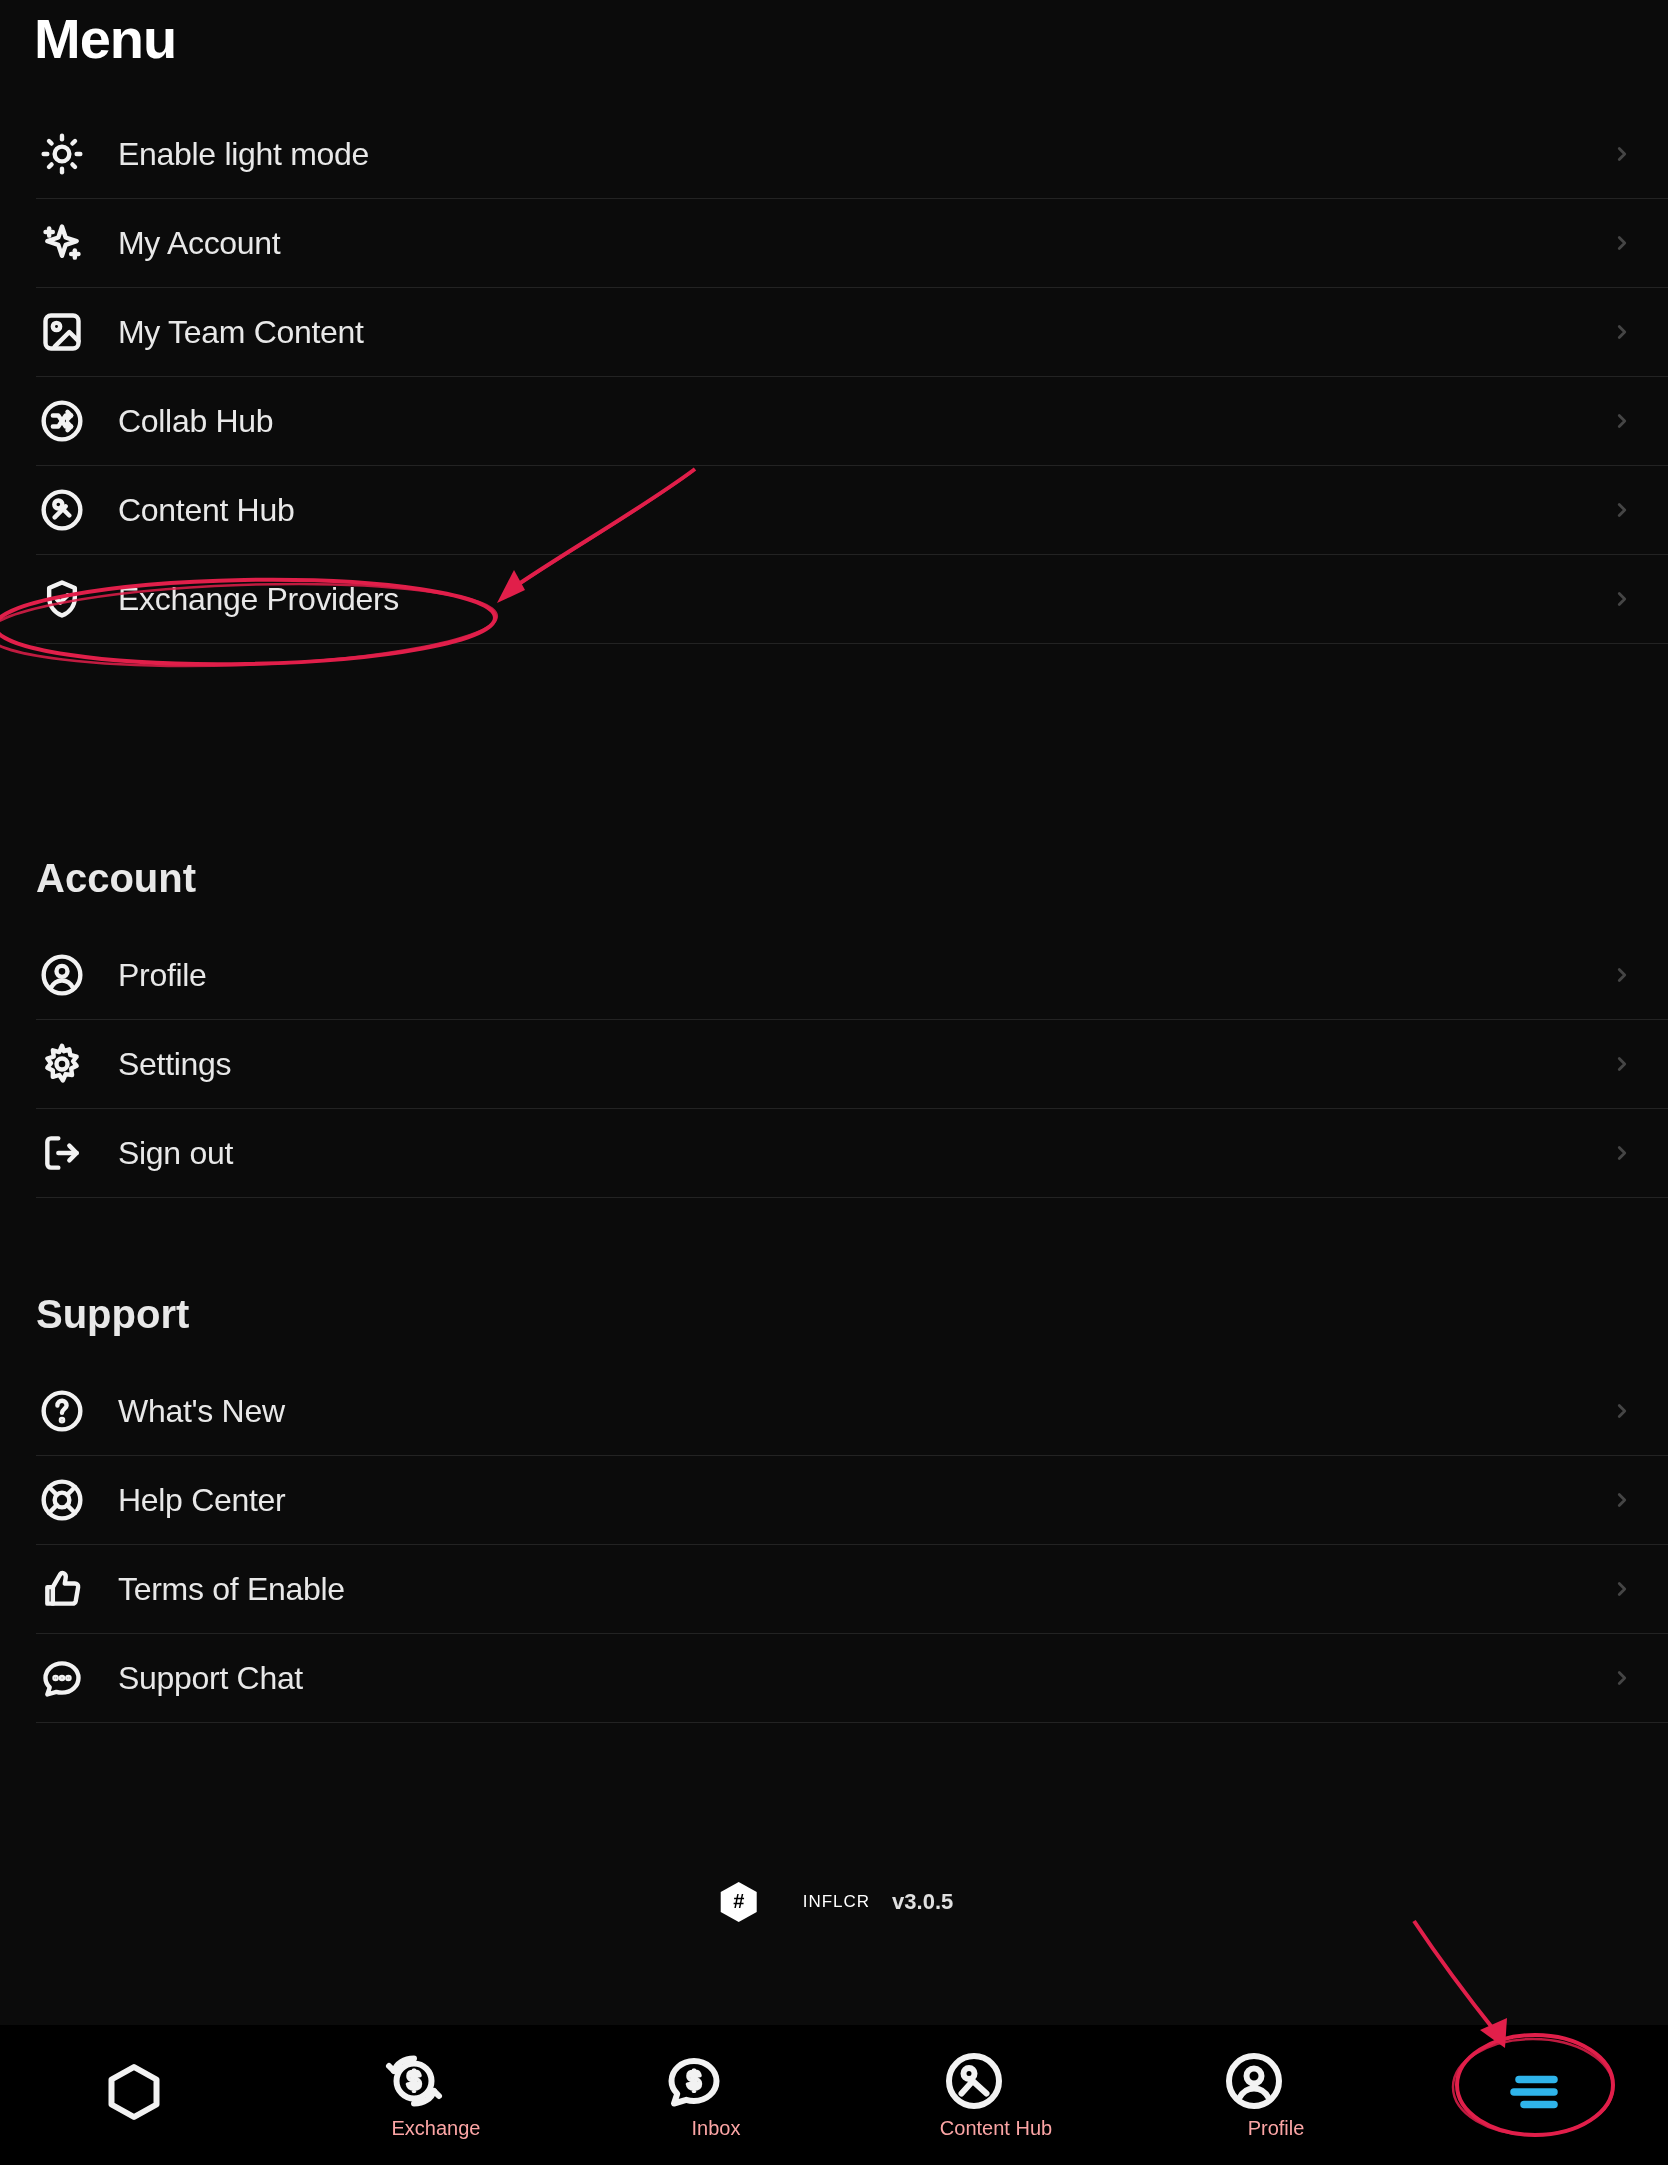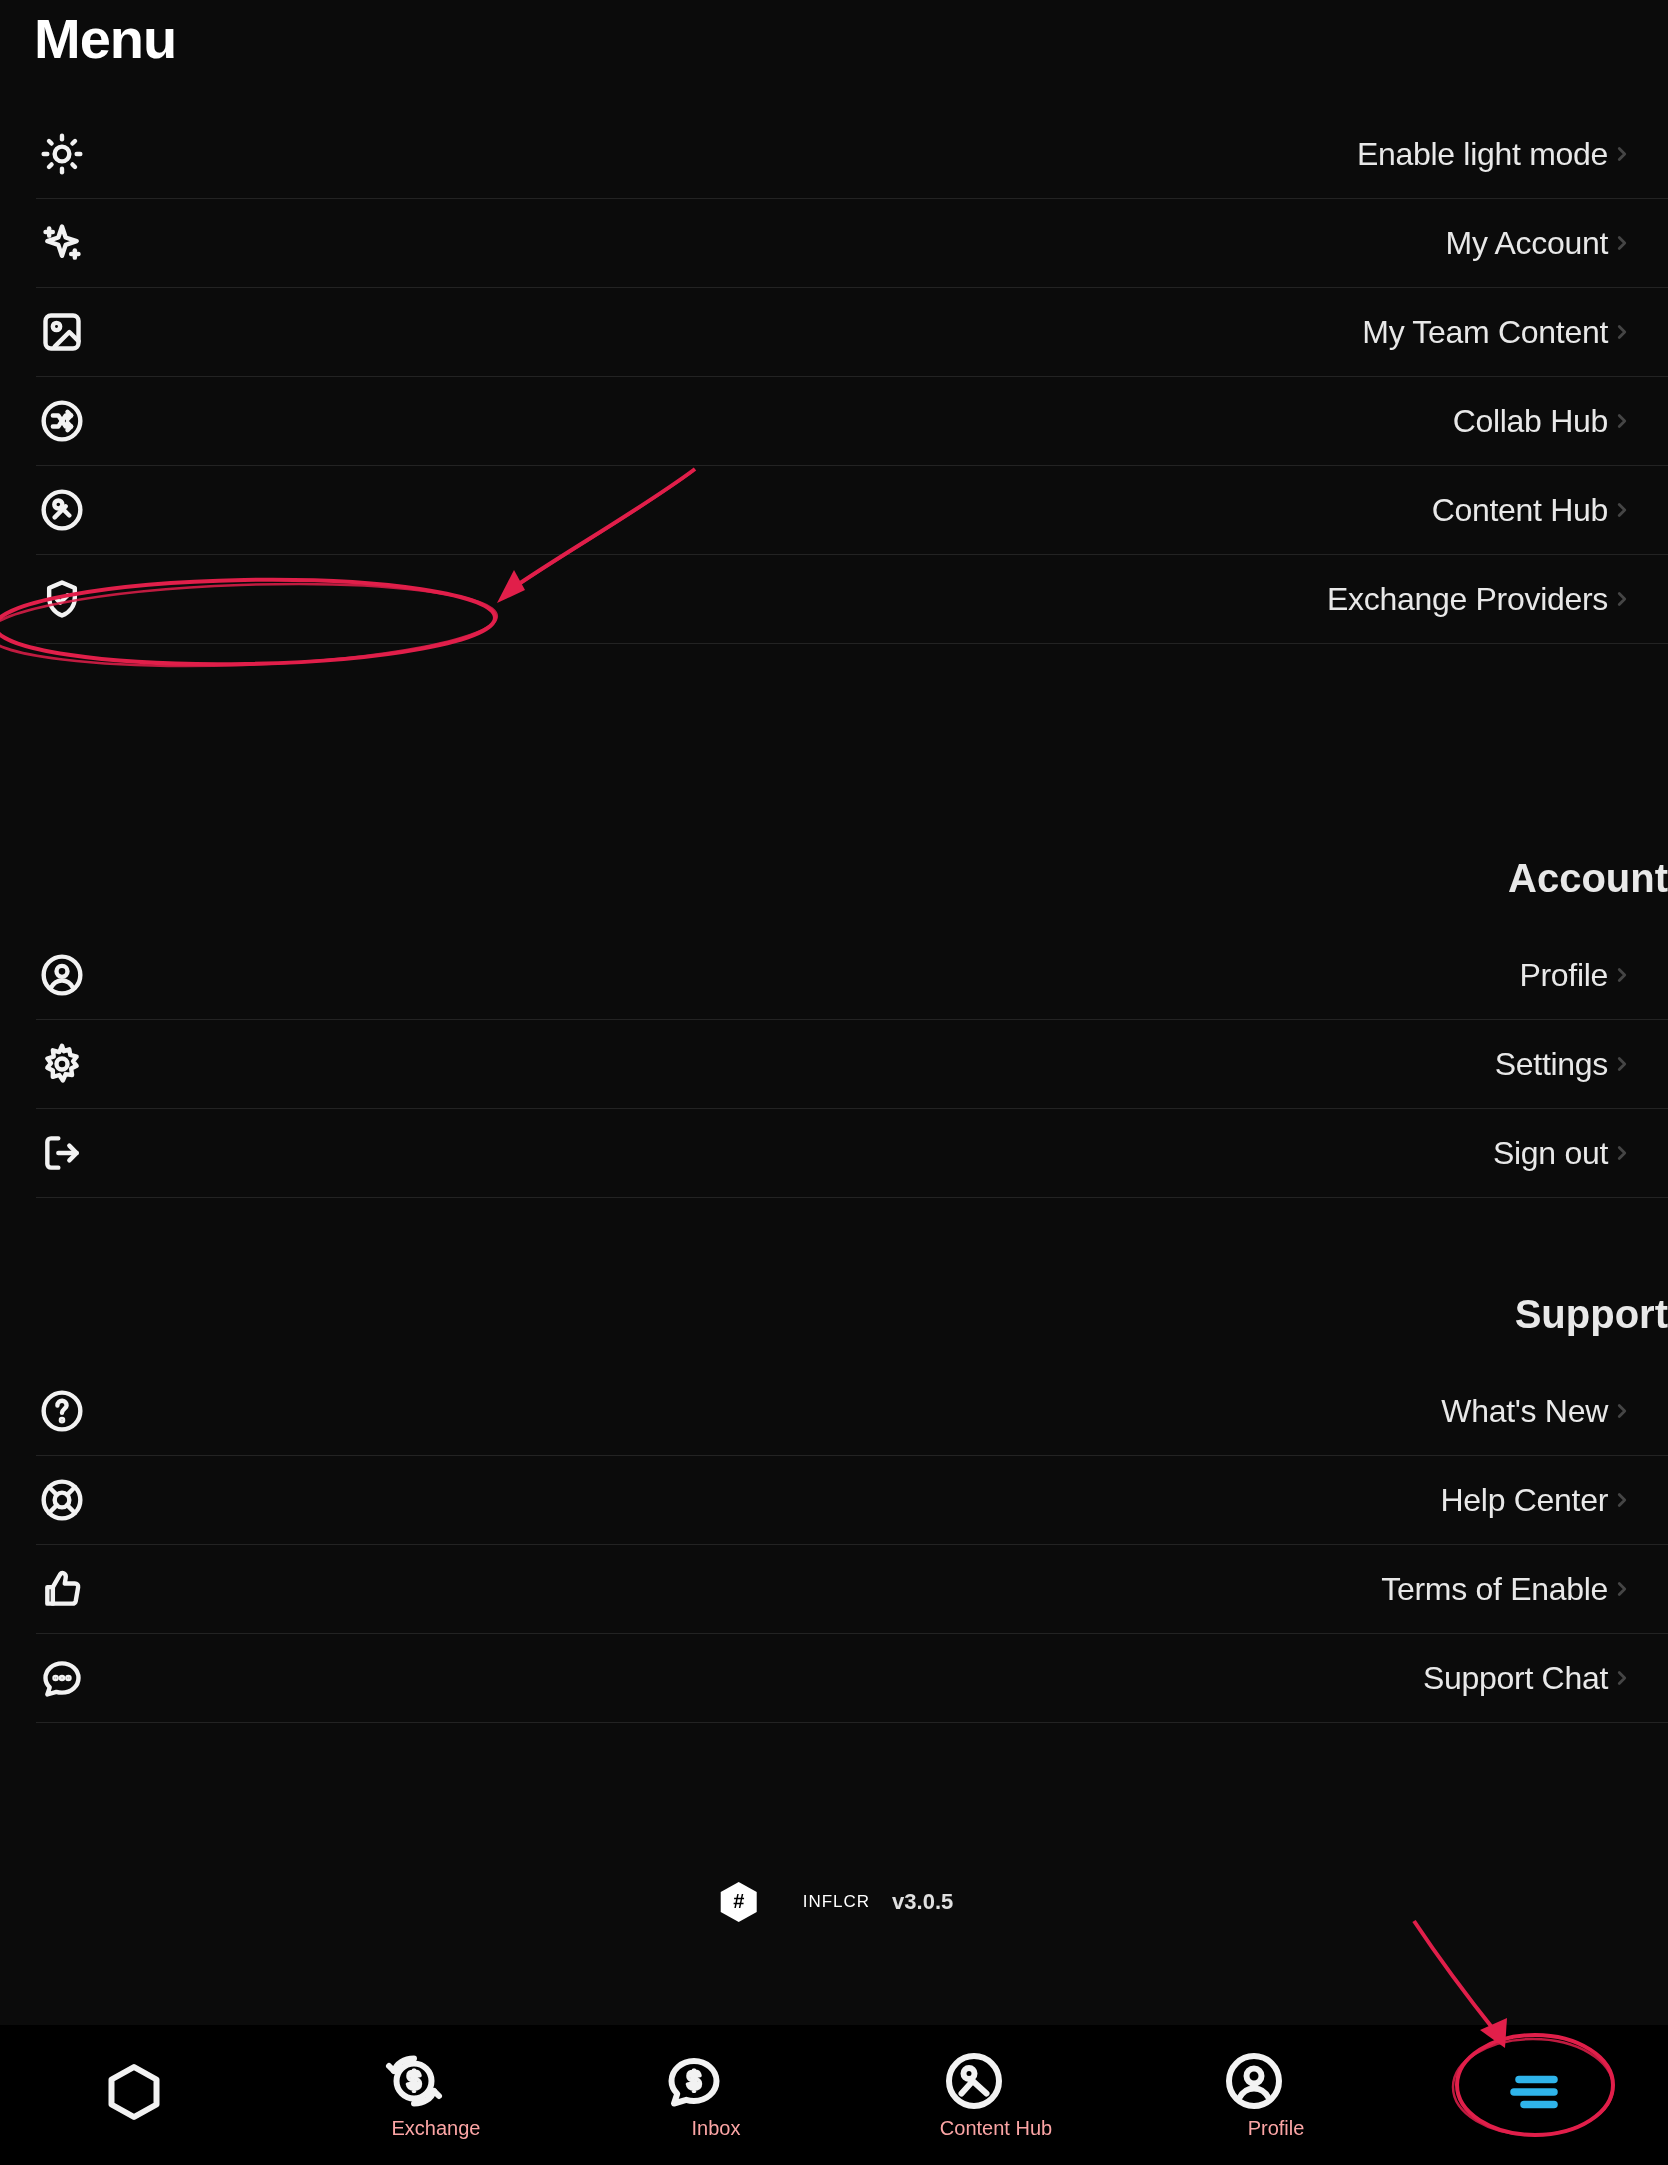--- a/index.html
+++ b/index.html
@@ -1,29 +1,29 @@
 <!DOCTYPE html>
 <html><head>
 <meta charset="utf-8">
 <style>
   * { box-sizing: border-box; margin: 0; padding: 0; }
   html, body { width: 1668px; height: 2165px; background: #0b0b0b; color: #e8e8e8; font-family: -apple-system, "SF Pro Text", "Segoe UI", Helvetica, Arial, sans-serif; overflow:hidden; }
-  .page { width: 1668px; height: 2165px; position: relative; text-align: right; }
+  .page { width: 1668px; height: 2165px; position: relative; }
 
   .page-title { position:absolute; left:34px; top:6px; font-size:56px; font-weight:800; letter-spacing:-1px; color:#ffffff; }
 
   .section { position:absolute; left:36px; right:0; }
   .section-title { font-size:40px; font-weight:800; color:#e8e8e8; margin-bottom:30px; padding-top:20px; }
 
   .list { }
   .item { display:flex; align-items:center; height:89px; border-bottom:1px solid rgba(255,255,255,0.10); cursor:pointer; }
   .item:last-child { border-bottom:1px solid rgba(255,255,255,0.10); }
   .icon { width:52px; height:52px; flex:0 0 52px; display:flex; align-items:center; justify-content:center; color:#f2f2f2; }
   .icon svg { width:44px; height:44px; stroke:#f2f2f2; fill:none; stroke-width:2.4; stroke-linecap:round; stroke-linejoin:round; }
-  .label { margin-left:20px; font-size:32px; font-weight:400; color:#e8e8e8; letter-spacing:-0.3px; flex:1; }
+  .label { margin-left:30px; font-size:32px; font-weight:400; color:#e8e8e8; letter-spacing:-0.3px; flex:1; }
   .chev { width:60px; display:flex; align-items:center; justify-content:center; opacity:0.45; padding-right:32px; }
   .chev svg { width:22px; height:22px; stroke:#8d8d8d; fill:none; stroke-width:3; stroke-linecap:round; stroke-linejoin:round; }
 
   
   .brand { position:absolute; left:50%; top:1878px; transform:translateX(-50%); display:flex; align-items:center; gap:16px; }
   .hexbadge { width:48px; height:48px; }
   .brand-text { font-size:17px; font-weight:400; color:#ffffff; letter-spacing:1px;margin-left:24px; }
   .brand-version { font-size:22px; font-weight:700; color:#e0e0e0; margin-left:6px; }
 
   

